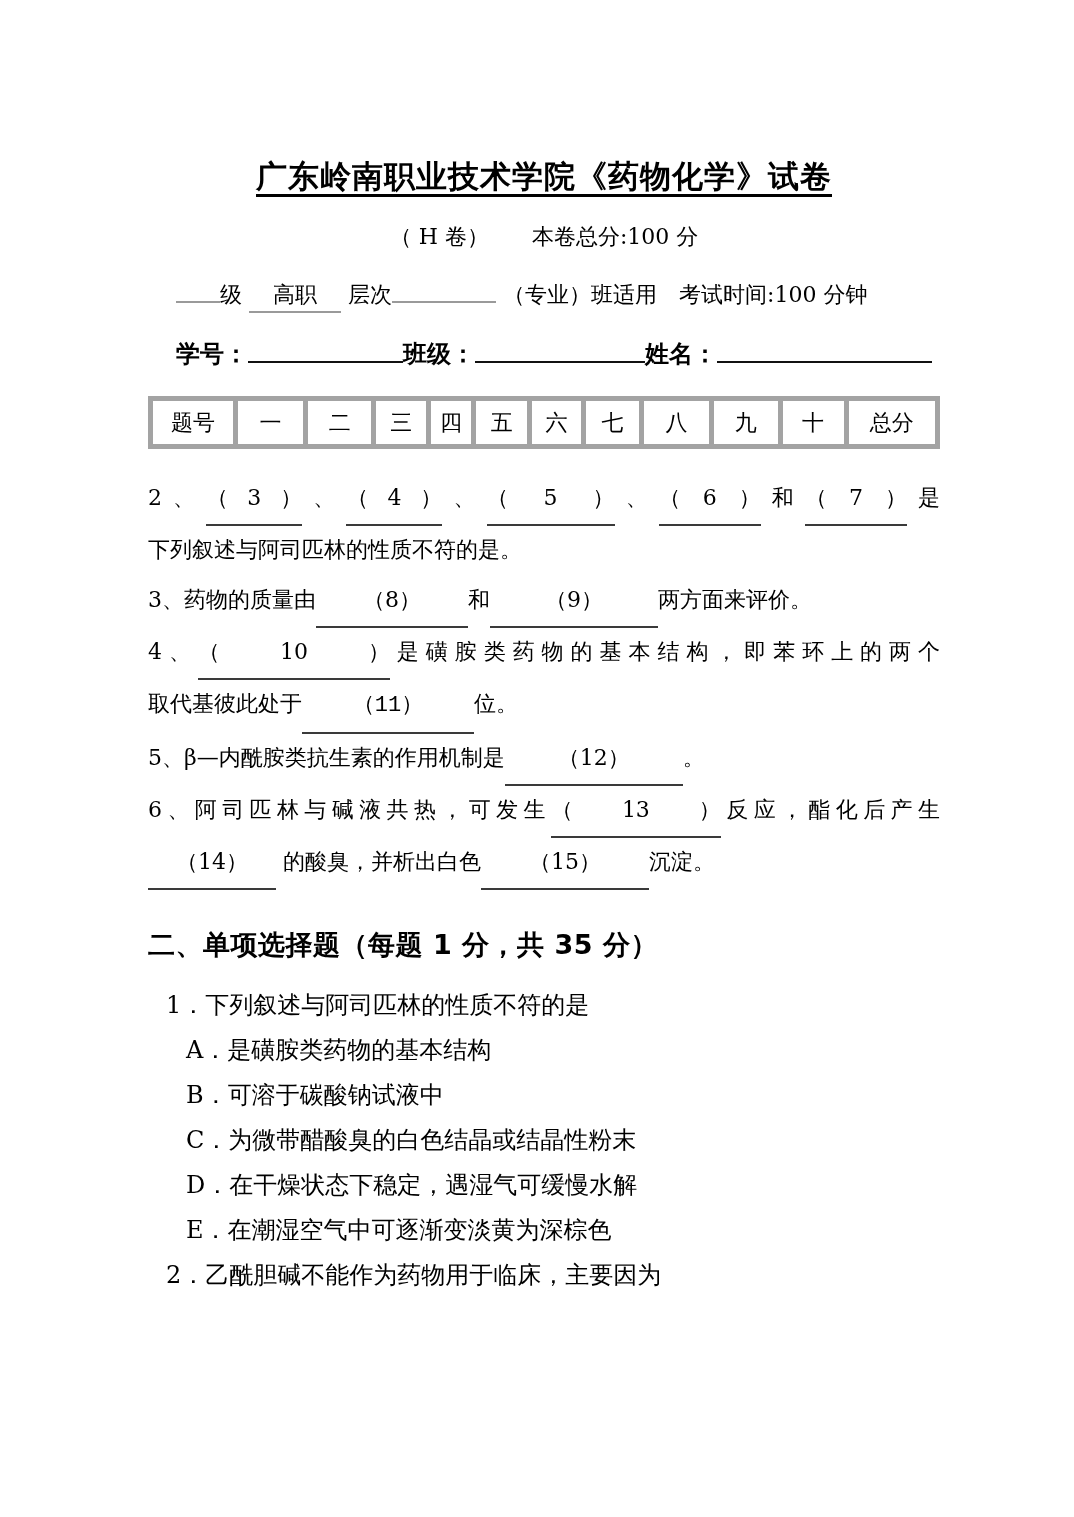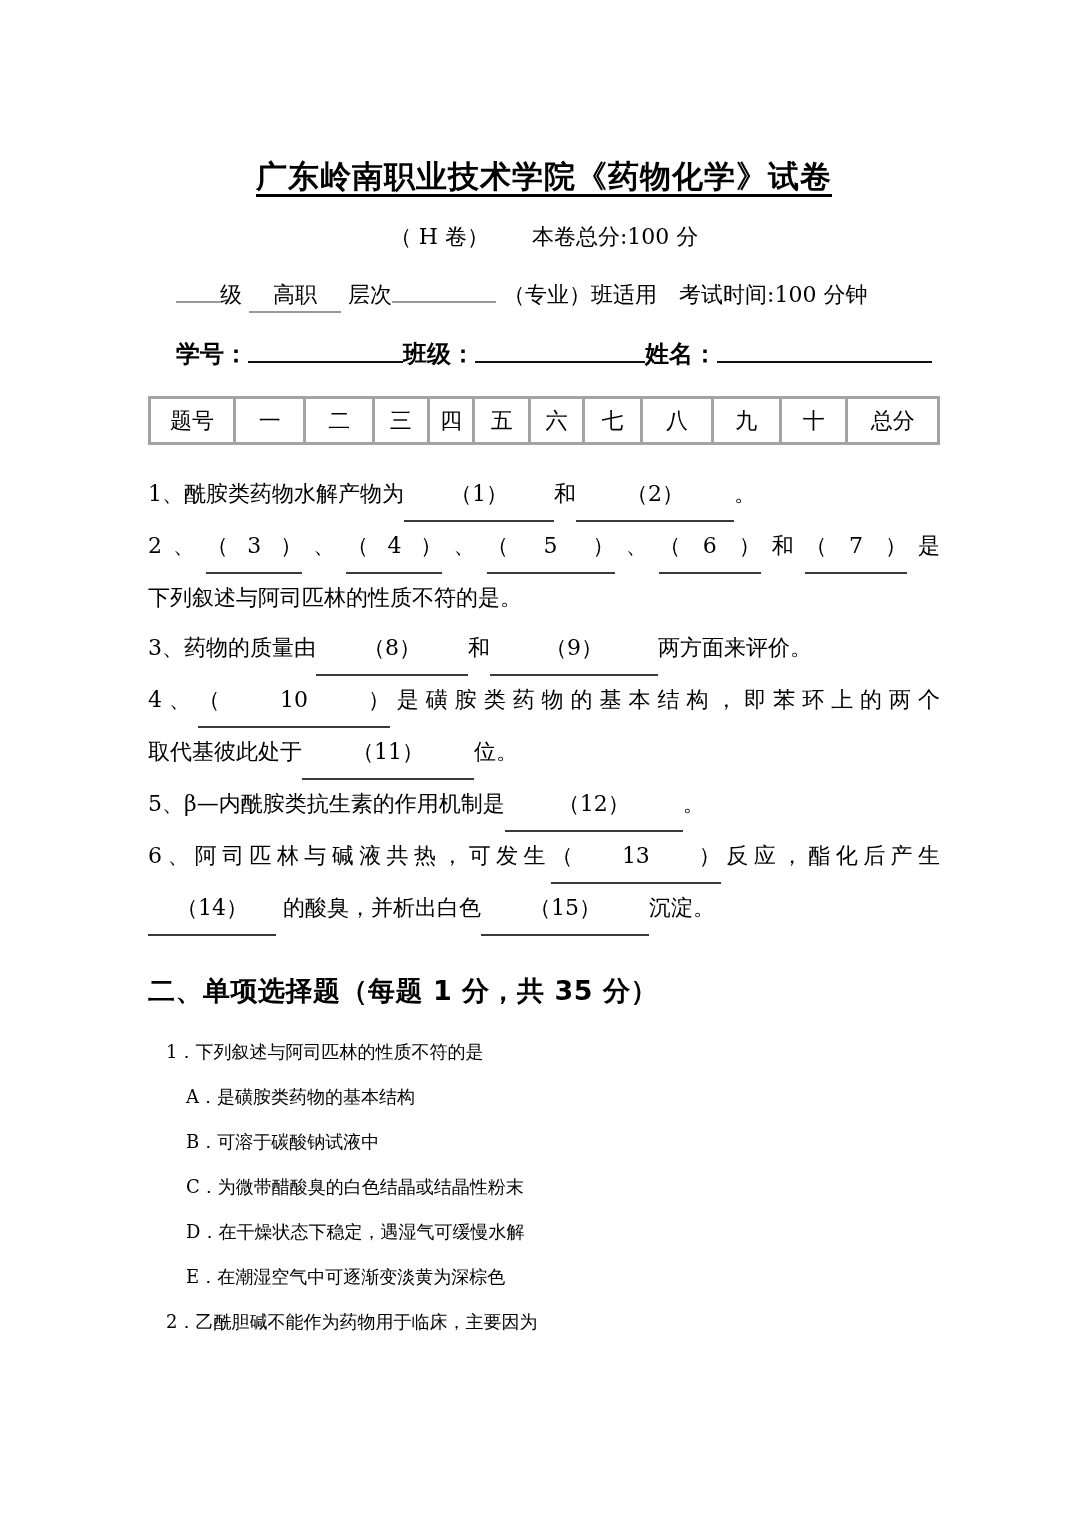--- a/index.html
+++ b/index.html
@@ -37,21 +37,21 @@
     padding-bottom:1px;margin-bottom:-1px;
   }
   .class-line .blank{border-bottom:2px solid #9a9a9a;}
   .student-line .blank{border-bottom:2.5px solid #111;}
   table.score{
     margin-top:26px;width:100%;
     border-collapse:collapse;
     font-size:22px;
   }
   table.score td{
-    border:3px solid #a3a3a3;
+    border:5px solid #a3a3a3;
     text-align:center;padding:0;
   }
   table.score tr.hdr td{height:43px;}
   table.score tr.score-row td{height:31px;}
   table.score td:nth-child(1){width:10.8%;}
   table.score td:nth-child(2){width:8.9%;}
   table.score td:nth-child(3){width:8.7%;}
   table.score td:nth-child(4){width:6.9%;}
   table.score td:nth-child(5){width:5.8%;}
   table.score td:nth-child(6){width:7.1%;}
@@ -63,21 +63,21 @@
   table.score td:nth-child(12){width:12.0%;}
   h2.sec{
     font-family:"DejaVu Sans","Liberation Sans",sans-serif;
     font-size:27px;font-weight:bold;
     margin:52px 0 0 0;letter-spacing:0.5px;
   }
   h2.sec.sec2{margin-top:38px;}
   .fill-items{margin-top:24px;font-size:22px;}
   .fill-line{line-height:50px;min-height:50px;}
   .fill-line.j{text-align:justify;text-align-last:justify;}
-  .questions{margin-top:20px;font-size:18px;}
+  .questions{margin-top:20px;font-size:24px;}
   .q{line-height:45px;padding-left:18px;}
   .opt{line-height:45px;padding-left:38px;}
   .page-number{
     position:absolute;left:0;right:0;top:1396px;
     text-align:center;font-size:19px;
   }
 </style>
 </head>
 <body>
 
@@ -108,32 +108,29 @@
           <td>八</td>
           <td>九</td>
           <td>十</td>
           <td>总分</td>
         </tr>
       </tbody>
     </table>
 
   <div class="fill-items" id="fill-items">
       <div>
-        <div class="fill-line"><span>1、酰胺类药物水解产物为</span><span class="blank" style="min-width: 150px;">（1）</span><span>和</span><span class="blank" style="min-width: 158px;">（2）</span><span>。</span></div>
-      </div>
-      <div>
         <div class="fill-line j"><span>2、</span><span class="blank" style="min-width: 96px;">（3）</span><span>、</span><span class="blank" style="min-width: 96px;">（4）</span><span>、</span><span class="blank" style="min-width: 128px;">（5）</span><span>、</span><span class="blank" style="min-width: 102px;">（6）</span><span>和</span><span class="blank" style="min-width: 102px;">（7）</span><span>是</span></div>
         <div class="fill-line"><span>下列叙述与阿司匹林的性质不符的是。</span></div>
       </div>
       <div>
         <div class="fill-line"><span>3、药物的质量由</span><span class="blank" style="min-width: 152px;">（8）</span><span>和</span><span class="blank" style="min-width: 168px;">（9）</span><span>两方面来评价。</span></div>
       </div>
       <div>
         <div class="fill-line j"><span>4、</span><span class="blank" style="min-width: 192px;">（10）</span><span>是磺胺类药物的基本结构，即苯环上的两个</span></div>
-        <div class="fill-line"><span>取代基彼此处于</span><span class="blank" style="min-width: 172px;">（11）</span><span>位。</span></div>
+        <div class="fill-line"><span>取代基彼此处于</span><span class="blank" style="min-width: 172px; font-family: Liberation Mono, monospace;">（11）</span><span>位。</span></div>
       </div>
       <div>
         <div class="fill-line"><span>5、β—内酰胺类抗生素的作用机制是</span><span class="blank" style="min-width: 178px;">（12）</span><span>。</span></div>
       </div>
       <div>
         <div class="fill-line j"><span>6、阿司匹林与碱液共热，可发生</span><span class="blank" style="min-width: 170px;">（13）</span><span>反应，酯化后产生</span></div>
         <div class="fill-line"><span class="blank" style="min-width: 128px;">（14）</span><span> 的酸臭，并析出白色</span><span class="blank" style="min-width: 168px;">（15）</span><span>沉淀。</span></div>
       </div>
     </div>
 

